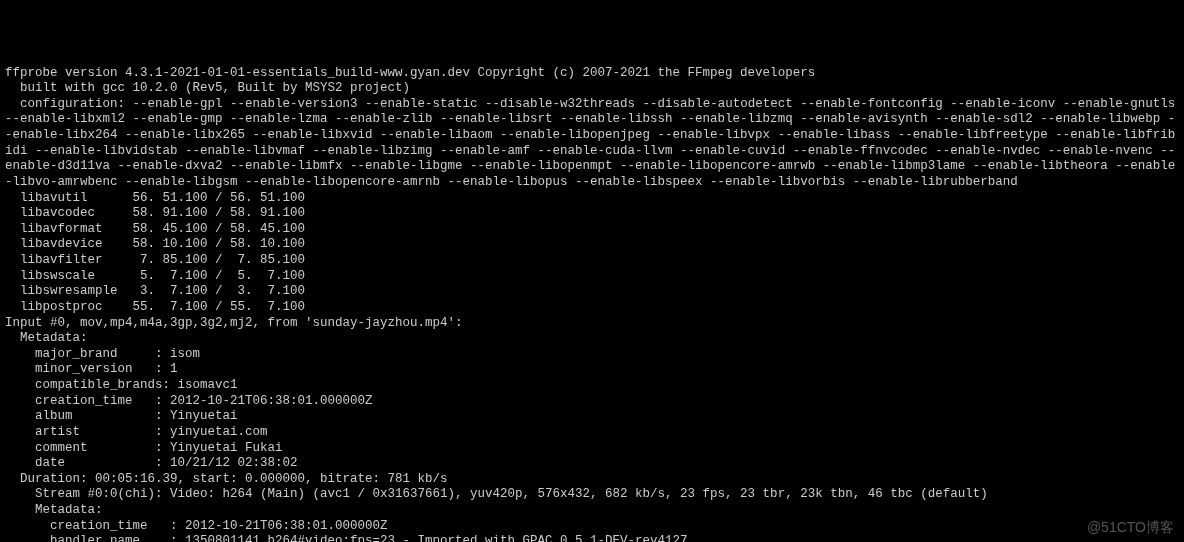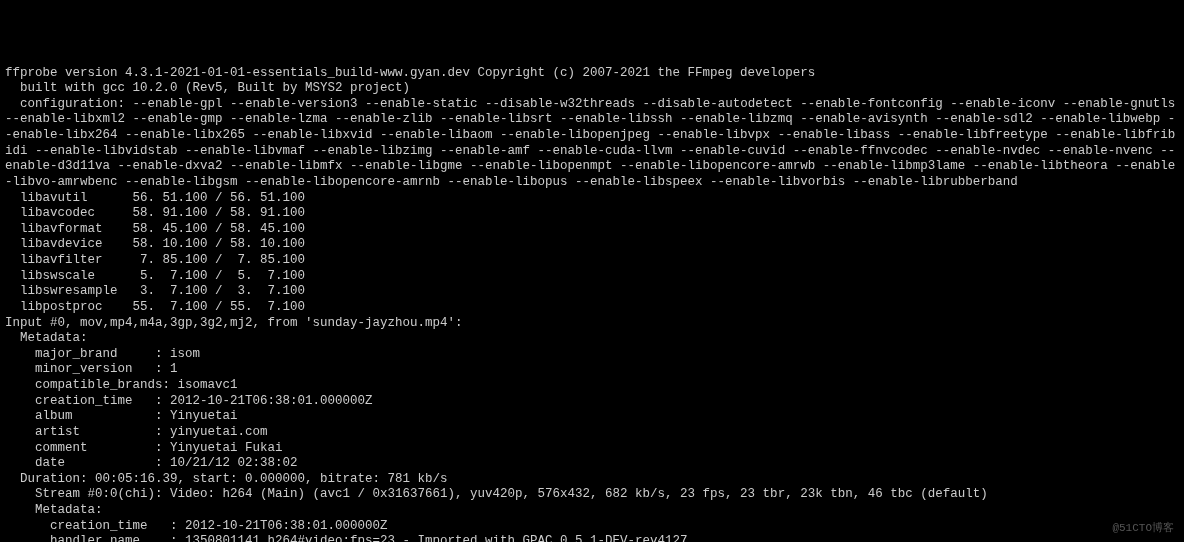--- a/index.html
+++ b/index.html
@@ -25,22 +25,22 @@
       word-break: break-all;
     }
     .line {
       white-space: pre;
     }
     .watermark {
       position: absolute;
       bottom: 6px;
       right: 10px;
       color: #555555;
-      font-size: 11px;
-      font-family: Liberation Mono, monospace;
+      font-size: 14px;
+      font-family: Liberation Sans, sans-serif;
     }
   </style>
 </head>
 <body>
 
 
 
 <div class="terminal-output" id="terminal-container"><div class="line">ffprobe version 4.3.1-2021-01-01-essentials_build-www.gyan.dev Copyright (c) 2007-2021 the FFmpeg developers</div><div class="line">  built with gcc 10.2.0 (Rev5, Built by MSYS2 project)</div><div class="terminal-output">  configuration: --enable-gpl --enable-version3 --enable-static --disable-w32threads --disable-autodetect --enable-fontconfig --enable-iconv --enable-gnutls --enable-libxml2 --enable-gmp --enable-lzma --enable-zlib --enable-libsrt --enable-libssh --enable-libzmq --enable-avisynth --enable-sdl2 --enable-libwebp --enable-libx264 --enable-libx265 --enable-libxvid --enable-libaom --enable-libopenjpeg --enable-libvpx --enable-libass --enable-libfreetype --enable-libfribidi --enable-libvidstab --enable-libvmaf --enable-libzimg --enable-amf --enable-cuda-llvm --enable-cuvid --enable-ffnvcodec --enable-nvdec --enable-nvenc --enable-d3d11va --enable-dxva2 --enable-libmfx --enable-libgme --enable-libopenmpt --enable-libopencore-amrwb --enable-libmp3lame --enable-libtheora --enable-libvo-amrwbenc --enable-libgsm --enable-libopencore-amrnb --enable-libopus --enable-libspeex --enable-libvorbis --enable-librubberband</div><div class="line">  libavutil      56. 51.100 / 56. 51.100</div><div class="line">  libavcodec     58. 91.100 / 58. 91.100</div><div class="line">  libavformat    58. 45.100 / 58. 45.100</div><div class="line">  libavdevice    58. 10.100 / 58. 10.100</div><div class="line">  libavfilter     7. 85.100 /  7. 85.100</div><div class="line">  libswscale      5.  7.100 /  5.  7.100</div><div class="line">  libswresample   3.  7.100 /  3.  7.100</div><div class="line">  libpostproc    55.  7.100 / 55.  7.100</div><div class="line">Input #0, mov,mp4,m4a,3gp,3g2,mj2, from 'sunday-jayzhou.mp4':</div><div class="line">  Metadata:</div><div class="line">    major_brand     : isom</div><div class="line">    minor_version   : 1</div><div class="line">    compatible_brands: isomavc1</div><div class="line">    creation_time   : 2012-10-21T06:38:01.000000Z</div><div class="line">    album           : Yinyuetai</div><div class="line">    artist          : yinyuetai.com</div><div class="line">    comment         : Yinyuetai Fukai</div><div class="line">    date            : 10/21/12 02:38:02</div><div class="line">  Duration: 00:05:16.39, start: 0.000000, bitrate: 781 kb/s</div><div class="line">    Stream #0:0(chi): Video: h264 (Main) (avc1 / 0x31637661), yuv420p, 576x432, 682 kb/s, 23 fps, 23 tbr, 23k tbn, 46 tbc (default)</div><div class="line">    Metadata:</div><div class="line">      creation_time   : 2012-10-21T06:38:01.000000Z</div><div class="line">      handler_name    : 1350801141.h264#video:fps=23 - Imported with GPAC 0.5.1-DEV-rev4127</div></div>
 
 <div class="watermark">@51CTO博客</div>

